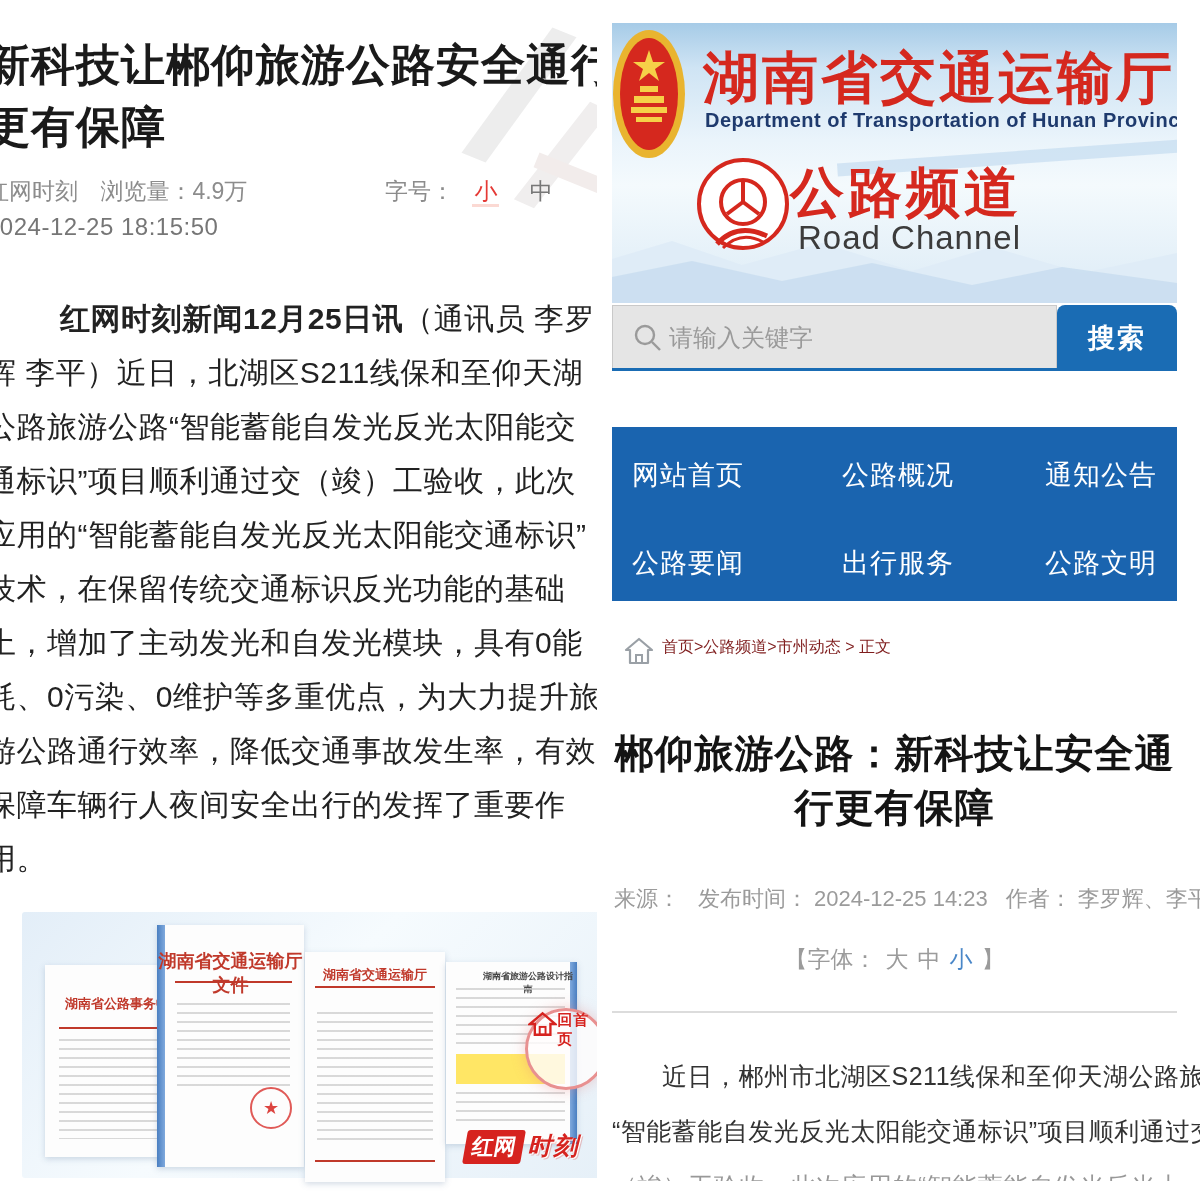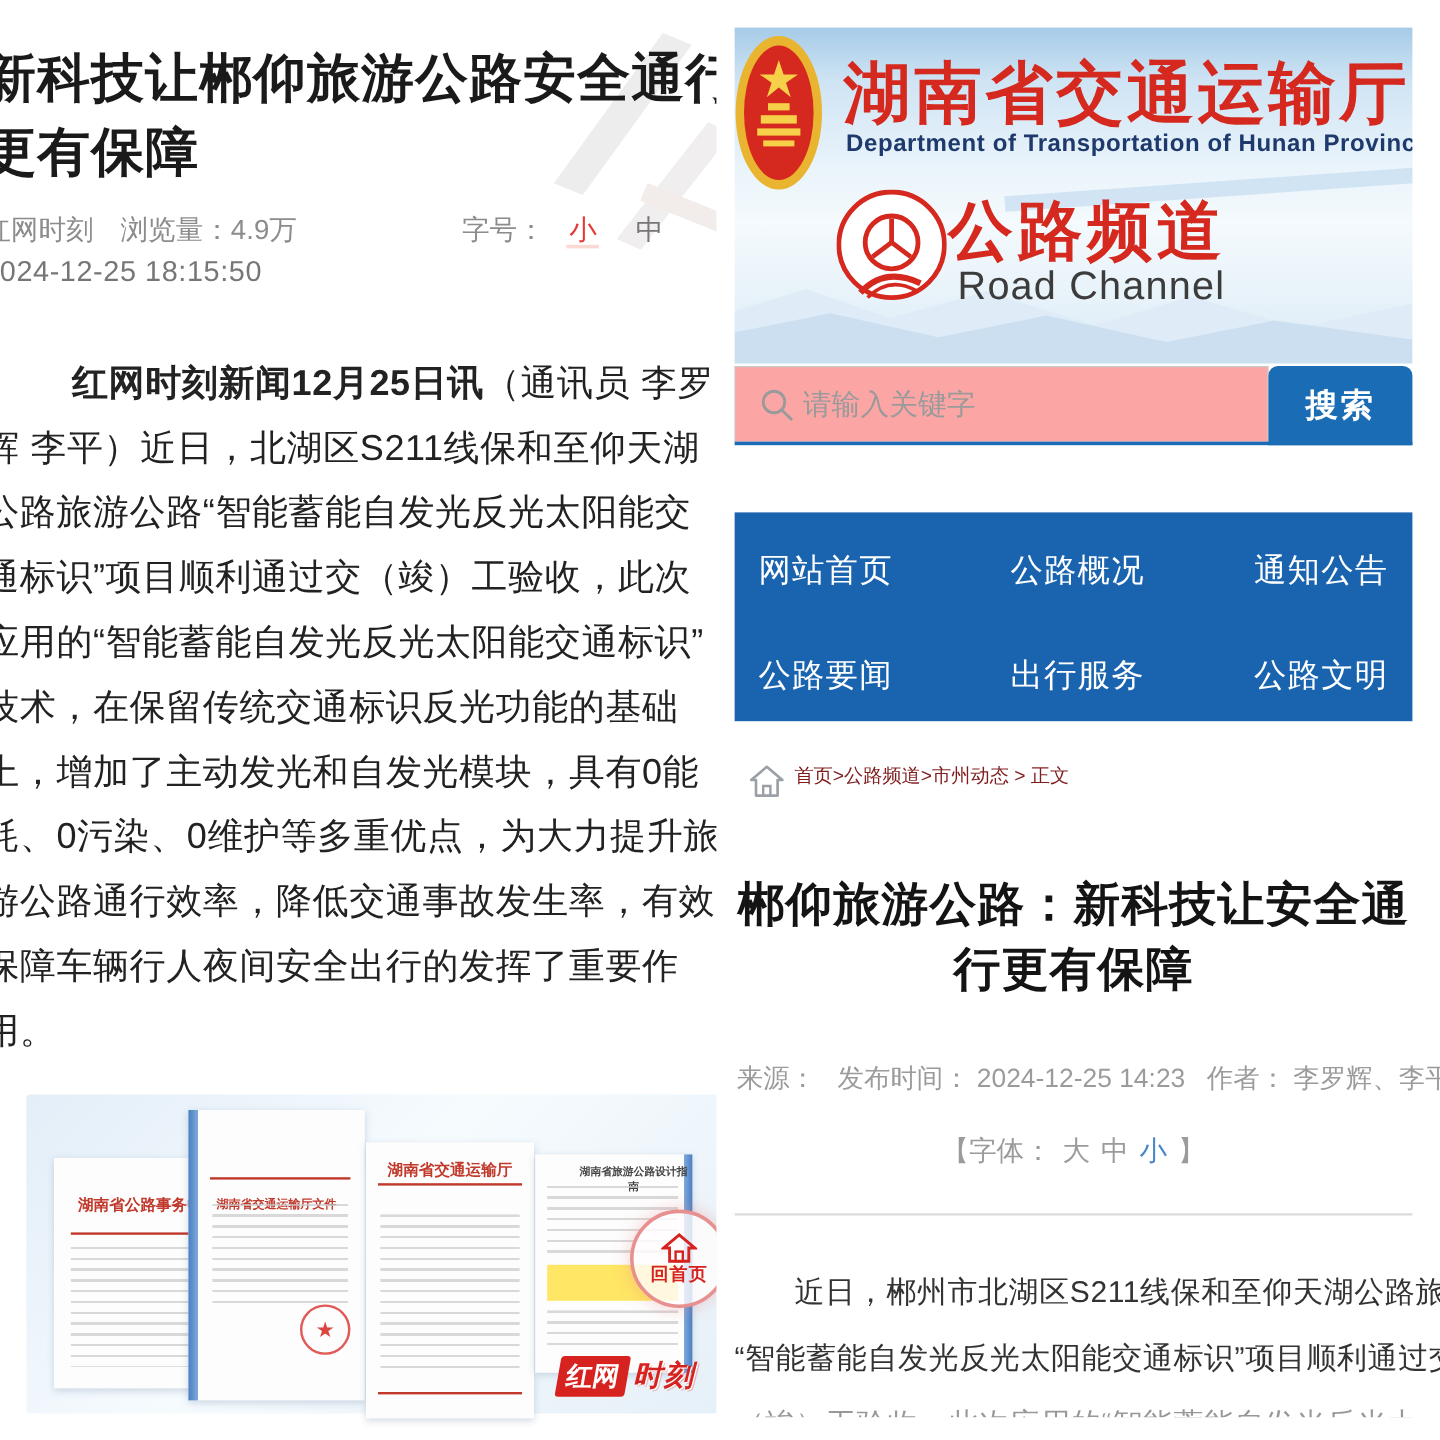--- a/index.html
+++ b/index.html
@@ -24,21 +24,21 @@
   .doc-title{position:absolute;left:0;right:0;text-align:center;color:#c0392b;font-weight:bold;}
   .doc-lines{position:absolute;background:repeating-linear-gradient(#c9c9c9 0 2px,transparent 2px 9px);opacity:.7;}
   .red-rule{position:absolute;height:2px;background:#c0392b;}
   .spine-l{position:absolute;left:0;top:0;bottom:0;width:8px;background:linear-gradient(90deg,#4a7fc1,#7fa9dd);}
   .spine-r{position:absolute;right:0;top:0;bottom:0;width:7px;background:linear-gradient(90deg,#7fa9dd,#4a7fc1);}
   .seal{position:absolute;width:38px;height:38px;border:2px solid rgba(214,35,31,.75);border-radius:50%;
         color:rgba(214,35,31,.85);font-size:18px;line-height:38px;text-align:center;}
   .hl{position:absolute;background:#ffe24a;opacity:.85;}
   #home-circle{position:absolute;left:503px;top:96px;width:76px;height:76px;border:3px solid #e89090;
       border-radius:50%;background:rgba(255,252,252,.8);box-shadow:0 0 14px rgba(230,120,120,.35);
-      display:flex;flex-direction:column;align-items:center;justify-content:center;cursor:pointer;}
+      display:flex;flex-direction:row;align-items:flex-start;justify-content:center;cursor:pointer;}
   #home-circle span{color:#d6231f;font-size:15px;font-weight:bold;letter-spacing:1px;}
   #rednet-logo{position:absolute;left:443px;top:218px;white-space:nowrap;}
   #rednet-logo .p1{display:inline-block;background:#d6231f;color:#fff;font-size:22px;font-weight:bold;
       padding:2px 7px;transform:skewX(-10deg);border-radius:3px;}
   #rednet-logo .p2{color:#d6231f;font-size:24px;font-weight:bold;font-style:italic;letter-spacing:2px;
       text-shadow:1px 1px 0 #fff,2px 2px 0 rgba(214,35,31,.25);}
   
   #right-pane{left:612px;top:0;width:588px;height:1200px;background:#fff;overflow:hidden;}
   #banner{left:0;top:23px;width:565px;height:280px;overflow:hidden;
      background:linear-gradient(180deg,#a6cbe7 0%,#cfe4f4 16%,#eaf4fb 42%,#f4fafd 58%,#dcebf6 100%);}
@@ -47,21 +47,21 @@
       opacity:.55;transform:rotate(-4deg);}
   #banner-title{position:absolute;left:91px;top:18px;font-size:56px;font-weight:bold;color:#d5281e;
       letter-spacing:3px;white-space:nowrap;}
   #banner-sub{position:absolute;left:93px;top:86px;font-size:20px;font-weight:bold;color:#1e3a6d;
       white-space:nowrap;letter-spacing:.5px;}
   #channel-cn{position:absolute;left:178px;top:134px;font-size:54px;font-weight:bold;color:#d5281e;
       letter-spacing:4px;white-space:nowrap;}
   #channel-en{position:absolute;left:186px;top:196px;font-size:33px;color:#3c3c3c;letter-spacing:1px;white-space:nowrap;}
   
   #search-row{left:0;top:305px;width:565px;height:66px;}
-  #search-box{position:absolute;left:0;top:0;width:445px;height:63px;background:#fca5a5;
+  #search-box{position:absolute;left:0;top:0;width:445px;height:63px;background:#e5e5e5;
       border:1px solid #c9c9c9;border-bottom:none;box-sizing:border-box;}
   #search-input{position:absolute;left:54px;top:12px;width:370px;height:38px;border:none;outline:none;
       font-size:24px;color:#666;background:transparent;font-family:inherit;}
   #search-input::placeholder{color:#9a9a9a;}
   #search-underline{position:absolute;left:0;top:63px;width:565px;height:3px;background:#1a6cb4;}
   #search-btn{position:absolute;left:445px;top:0;width:120px;height:66px;background:#1a6cb4;
       border-radius:8px 8px 0 0;color:#fff;font-size:27px;font-weight:bold;display:flex;
       align-items:center;justify-content:center;cursor:pointer;letter-spacing:2px;}
   
   #nav-box{left:0;top:427px;width:565px;height:174px;background:#1a64af;}
@@ -124,21 +124,21 @@
     <div id="news-image" class="abs">
 
       <div class="doc" style="left:23px;top:53px;width:183px;height:192px;">
         <div class="doc-title" style="top:30px;font-size:13px;">湖南省公路事务中心文件</div>
         <div class="red-rule" style="left:14px;right:14px;top:62px;"></div>
         <div class="doc-lines" style="left:14px;right:14px;top:74px;height:100px;"></div>
       </div>
 
       <div class="doc" style="left:135px;top:13px;width:147px;height:242px;">
         <div class="spine-l"></div>
-        <div class="doc-title" style="top:24px;font-size:10px;margin-top:48px;">湖南省交通运输厅文件</div>
+        <div class="doc-title" style="top:24px;font-size:18px;">湖南省交通运输厅文件</div>
         <div class="red-rule" style="left:18px;right:12px;top:56px;"></div>
         <div class="doc-lines" style="left:20px;right:14px;top:78px;height:90px;"></div>
         <div class="seal" style="right:12px;bottom:38px;">★</div>
       </div>
 
       <div class="doc" style="left:283px;top:40px;width:140px;height:230px;">
         <div class="doc-title" style="top:14px;font-size:13px;">湖南省交通运输厅</div>
         <div class="red-rule" style="left:10px;right:10px;top:34px;"></div>
         <div class="doc-lines" style="left:12px;right:12px;top:60px;height:130px;"></div>
         <div class="red-rule" style="left:10px;right:10px;top:208px;"></div>

